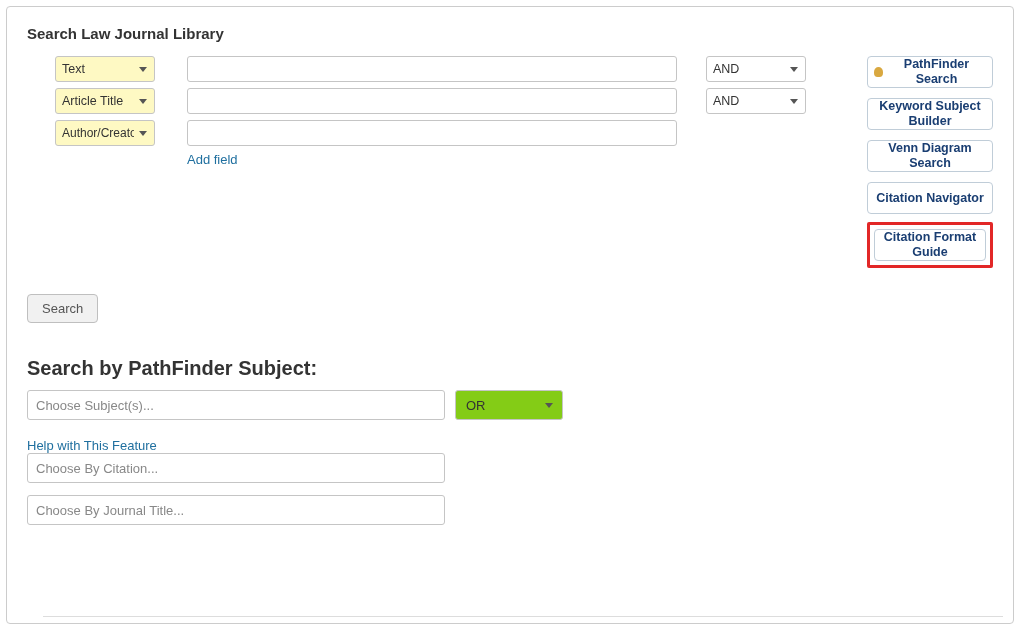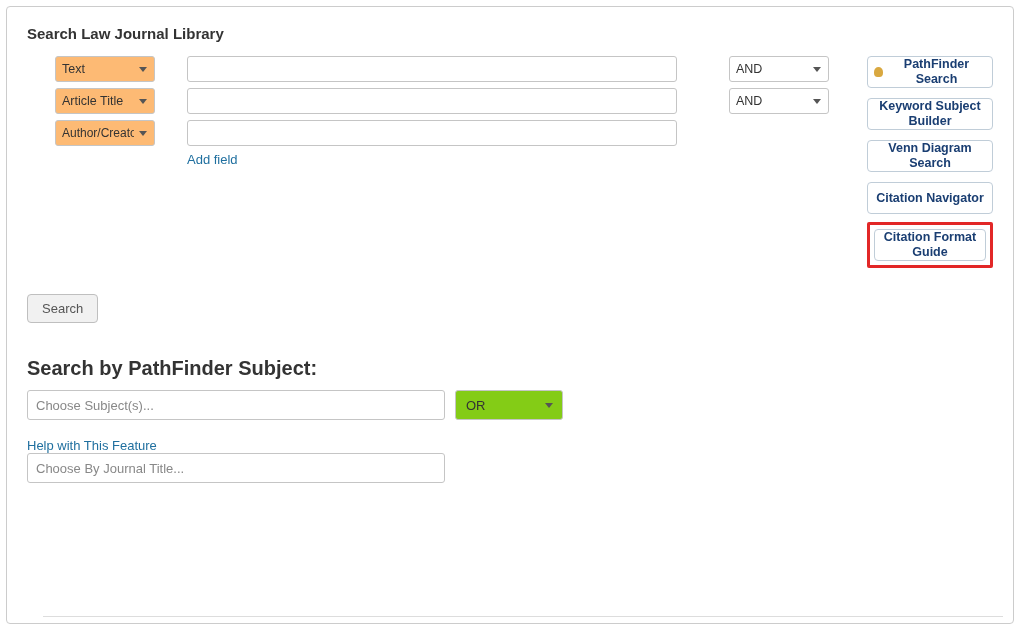--- a/index.html
+++ b/index.html
@@ -34,21 +34,21 @@
 .field-row {
   display: flex;
   align-items: center;
   margin-bottom: 6px;
 }
 .sel {
   width: 100px;
   height: 26px;
   border: 1px solid #c5c5c5;
   border-radius: 3px;
-  background: #fdba74;
+  background: #fef9c3;
   font-size: 12.5px;
   padding: 0 20px 0 6px;
   color: #333;
   appearance: none;
   position: relative;
   margin-left: 28px;
   cursor: pointer;
 }
 .sel-wrap { position: relative; display: inline-block; }
 .sel-wrap::after {
@@ -64,21 +64,21 @@
 }
 .txt {
   width: 490px;
   height: 26px;
   border: 1px solid #c5c5c5;
   border-radius: 3px;
   margin-left: 32px;
   padding: 0 6px;
   font-size: 13px;
 }
-.op-sel-wrap { margin-left: 52px; }
+.op-sel-wrap { margin-left: 29px; }
 .op-sel {
   width: 100px;
   height: 26px;
   border: 1px solid #c5c5c5;
   border-radius: 3px;
   background: #fff;
   font-size: 12.5px;
   padding: 0 20px 0 6px;
   color: #333;
   appearance: none;
@@ -280,17 +280,18 @@
     <input class="wide-input" type="text" placeholder="Choose Subject(s)..." style="">
     <span class="or-sel-wrap">
       <select class="or-sel">
         <option>OR</option>
       </select>
     </span>
   </div>
   <a class="help-link">Help with This Feature</a>
 
   <div class="titles-inputs">
+    <input class="wide-input" type="text" placeholder="Choose By Citation..." style="">
     <input class="wide-input" type="text" placeholder="Choose By Journal Title..." style="">
   </div>
 
   <hr class="bottom-hr">
 </div>
 
 </body></html>

